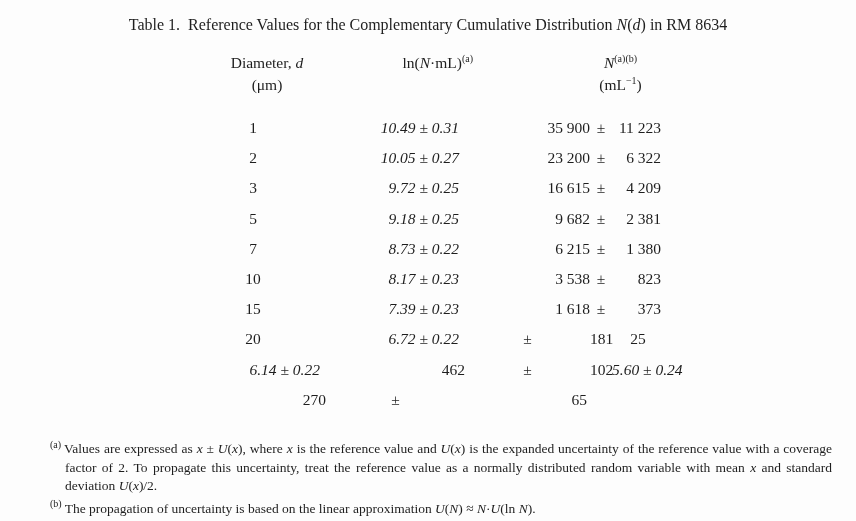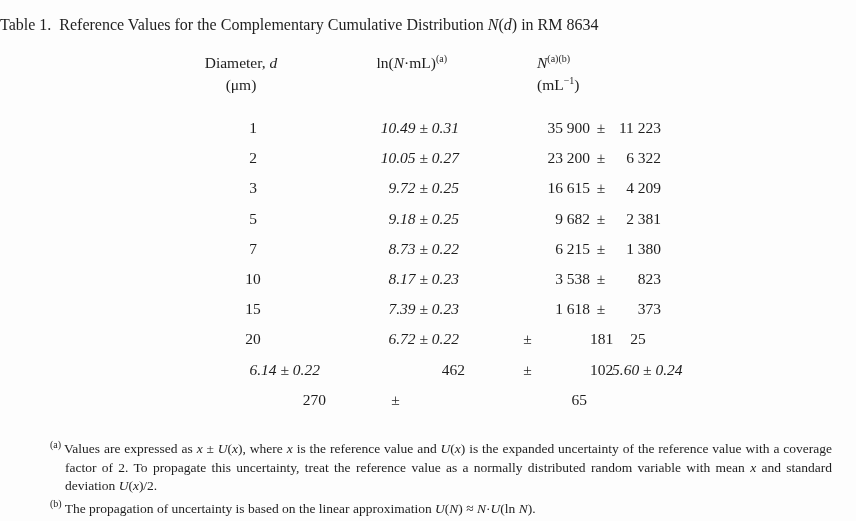--- a/index.html
+++ b/index.html
@@ -21,38 +21,39 @@
     font-size: 10px;
     vertical-align: super;
     line-height: 0;
   }
   
   .caption {
     position: absolute;
     top: 14px;
     left: 0;
     width: 856px;
+    text-align: center;
     font-size: 16px;
     line-height: 22px;
     white-space: nowrap;
   }
   
   .thead {
     position: absolute;
-    left: 168px;
+    left: 194px;
     top: 52px;
     display: grid;
     grid-template-columns: 146px 139px 199px;
     font-size: 15.5px;
     line-height: 22px;
   }
   .thead .h { white-space: nowrap; }
   .h-diam { text-align: center; }
   .h-ln   { text-align: right; padding-right: 6px; }
-  .h-n    { padding-left: 84px; }
+  .h-n    { text-align: center; padding-left: 84px; }
   
   .tbody {
     position: absolute;
     left: 180px;
     top: 113px;
     display: grid;
     grid-template-columns: 146px 139px 125px 22px 52px;
     grid-auto-rows: 30.2px;
     font-size: 15.5px;
   }

